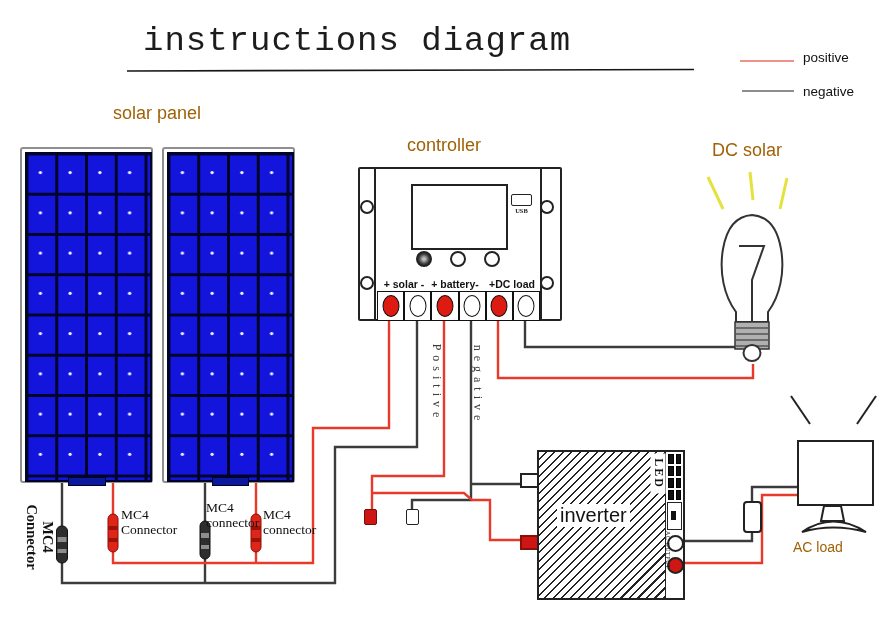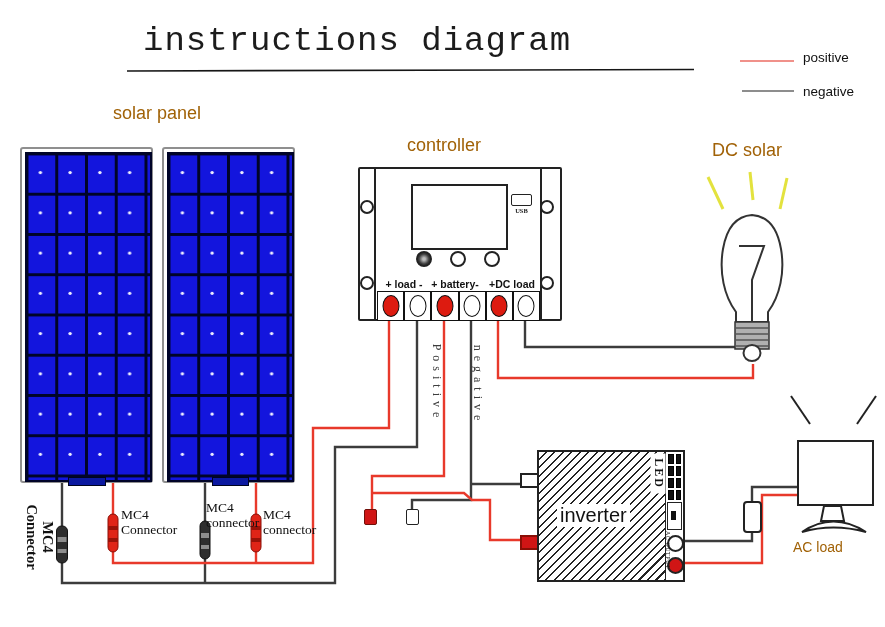--- a/index.html
+++ b/index.html
@@ -48,21 +48,21 @@
   
   .mc4{font-family:"Liberation Serif",serif;font-size:13.5px;line-height:15px;color:#111;}
   #mc4-vert{left:-16px;top:521px;width:112px;height:32px;text-align:center;transform:rotate(90deg);
             font-family:"Liberation Serif",serif;font-size:14.5px;font-weight:bold;line-height:16px;color:#111;}
   
   #battery-box{left:340px;top:523px;width:104px;height:86px;border:2.5px solid #222;border-radius:2px;
                background:#fff;display:flex;align-items:center;justify-content:center;font-size:26px;color:#111;}
   #bat-term-pos{left:364px;top:509px;width:13px;height:16px;background:#d01515;border:1.5px solid #70100a;border-radius:2px;}
   #bat-term-neg{left:406px;top:509px;width:13px;height:16px;background:#fff;border:1.5px solid #222;border-radius:2px;}
   
-  #inverter-box{left:537px;top:450px;width:148px;height:132px;border:2.5px solid #222;background:#0c4a6e;}
+  #inverter-box{left:537px;top:450px;width:148px;height:150px;border:2.5px solid #222;background:#0c4a6e;}
   #inv-hatch{position:absolute;left:0;top:0;bottom:0;width:126px;border-right:2px solid #222;
      background:repeating-linear-gradient(135deg,#fff 0 4.5px,#242424 4.5px 6px);}
   #inv-label{position:absolute;left:18px;top:52px;background:#fff;padding:0 3px;font-size:20px;color:#111;}
   #inv-strip{position:absolute;right:0;top:0;bottom:0;width:17px;background:#fff;}
   #inv-grid{position:absolute;left:2px;top:2px;width:13px;display:grid;
             grid-template-columns:1fr 1fr;gap:2px;}
   #inv-grid span{height:8px;background:#111;border:1px solid #000;}
   #inv-switch{position:absolute;left:1px;top:50px;width:13px;height:26px;border:1.5px solid #222;}
   #inv-switch span{position:absolute;left:3px;top:8px;width:5px;height:9px;background:#111;}
   .inv-circle{position:absolute;left:1px;width:13px;height:13px;border:2px solid #222;border-radius:50%;}
@@ -195,21 +195,21 @@
   <div class="abs hole" style="left:360px;top:276px"></div>
   <div class="abs hole" style="left:540px;top:200px"></div>
   <div class="abs hole" style="left:540px;top:276px"></div>
   <div class="abs" id="ctrl-display"></div>
   <div class="abs" id="usb-port"></div>
   <div class="abs" id="usb-label">USB</div>
   <div class="abs ctrl-btn dark" style="left:416px;top:251px"></div>
   <div class="abs ctrl-btn" style="left:450px;top:251px"></div>
   <div class="abs ctrl-btn" style="left:484px;top:251px"></div>
 
-  <div class="abs term-label" style="left:378px;width:52px">+ load -</div>
+  <div class="abs term-label" style="left:378px;width:52px">+ solar -</div>
   <div class="abs term-label" style="left:431px;width:48px">+ battery-</div>
   <div class="abs term-label" style="left:486px;width:52px">+DC load -</div>
   <div class="abs" id="term-strip">
     <div class="term-cell">
         <span class="term-dot red"></span>
       </div>
     <div class="term-cell">
         <span class="term-dot white"></span>
       </div>
     <div class="term-cell">

